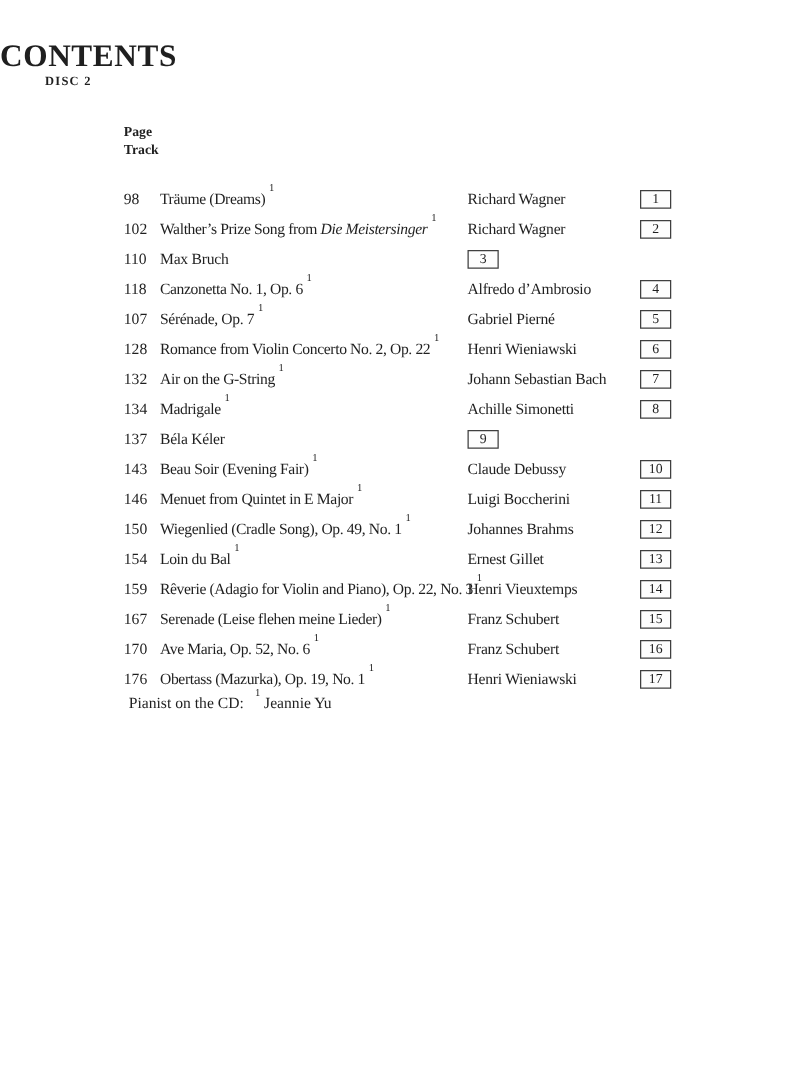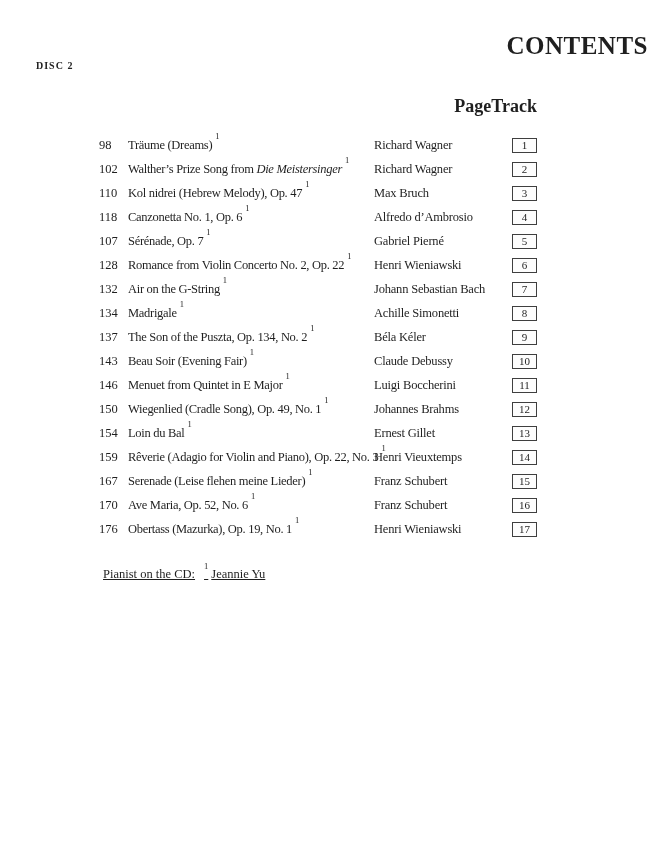--- a/index.html
+++ b/index.html
@@ -12,44 +12,45 @@
   body{
     background:var(--bg);
     color:var(--text);
     font-family:"Liberation Serif", serif;
     overflow:hidden;
   }
   .sheet{ width:648px; height:864px; position:relative; }
 
   .title{
     padding-top:32px;
-    text-align:right;
+    text-align:left;
     font-size:25px;
     font-weight:bold;
     letter-spacing:0.5px;
     line-height:28px;
   }
   .subtitle{
     font-size:10px;
     font-weight:bold;
     letter-spacing:1px;
     line-height:12px;
     padding-left:36px;
   }
 
   .toc{
     margin:27px 0 0 99px;
     width:438px;
   }
   .toc-header{
     display:flex;
-    justify-content:flex-end;
+    justify-content:center;
     font-weight:bold;
-    font-size:18px;
+    font-size:11px;
     line-height:14px;
+    flex-direction:column;
   }
 
   .rows{ margin-top:20px; }
   .row{
     display:grid;
     grid-template-columns:29px 246px 138px 25px;
     height:24px;
     align-items:center;
     font-size:12.5px;
     white-space:nowrap;
@@ -71,25 +72,23 @@
     border:1px solid var(--box-border);
     display:flex;
     align-items:center;
     justify-content:center;
     font-size:11px;
     line-height:15px;
     background:#fdfdfd;
   }
 
   .footer{
-    margin-top:26px;
     padding-left:4px;
     font-size:12.5px;
     line-height:14px;
-    text-decoration:underline;
   }
   .footer sup.fn{ margin:0 3px 0 9px; }
 </style>
 </head>
 <body>
 
 <div class="sheet">
 
   <div class="title">CONTENTS</div>
   <div class="subtitle">DISC 2</div>
@@ -111,21 +110,20 @@
 
   <div class="row">
     <span class="pg">102</span>
     <span class="ttl"><span class="t-main">Walther’s Prize Song from </span><em class="t-em">Die Meistersinger</em><sup class="fn">1</sup></span>
     <span class="comp">Richard Wagner</span>
     <span class="trk">2</span>
   </div>
 
   <div class="row">
     <span class="pg">110</span>
-    <span class="ttl"><span class="t-main">Kol nidrei (Hebrew Melody), Op. 47</span><em class="t-em"></em><sup class="fn">1</sup></span>
     <span class="comp">Max Bruch</span>
     <span class="trk">3</span>
   </div>
 
   <div class="row">
     <span class="pg">118</span>
     <span class="ttl"><span class="t-main">Canzonetta No. 1, Op. 6</span><em class="t-em"></em><sup class="fn">1</sup></span>
     <span class="comp">Alfredo d’Ambrosio</span>
     <span class="trk">4</span>
   </div>
@@ -153,21 +151,20 @@
 
   <div class="row">
     <span class="pg">134</span>
     <span class="ttl"><span class="t-main">Madrigale</span><em class="t-em"></em><sup class="fn">1</sup></span>
     <span class="comp">Achille Simonetti</span>
     <span class="trk">8</span>
   </div>
 
   <div class="row">
     <span class="pg">137</span>
-    <span class="ttl"><span class="t-main">The Son of the Puszta, Op. 134, No. 2</span><em class="t-em"></em><sup class="fn">1</sup></span>
     <span class="comp">Béla Kéler</span>
     <span class="trk">9</span>
   </div>
 
   <div class="row">
     <span class="pg">143</span>
     <span class="ttl"><span class="t-main">Beau Soir (Evening Fair)</span><em class="t-em"></em><sup class="fn">1</sup></span>
     <span class="comp">Claude Debussy</span>
     <span class="trk">10</span>
   </div>

